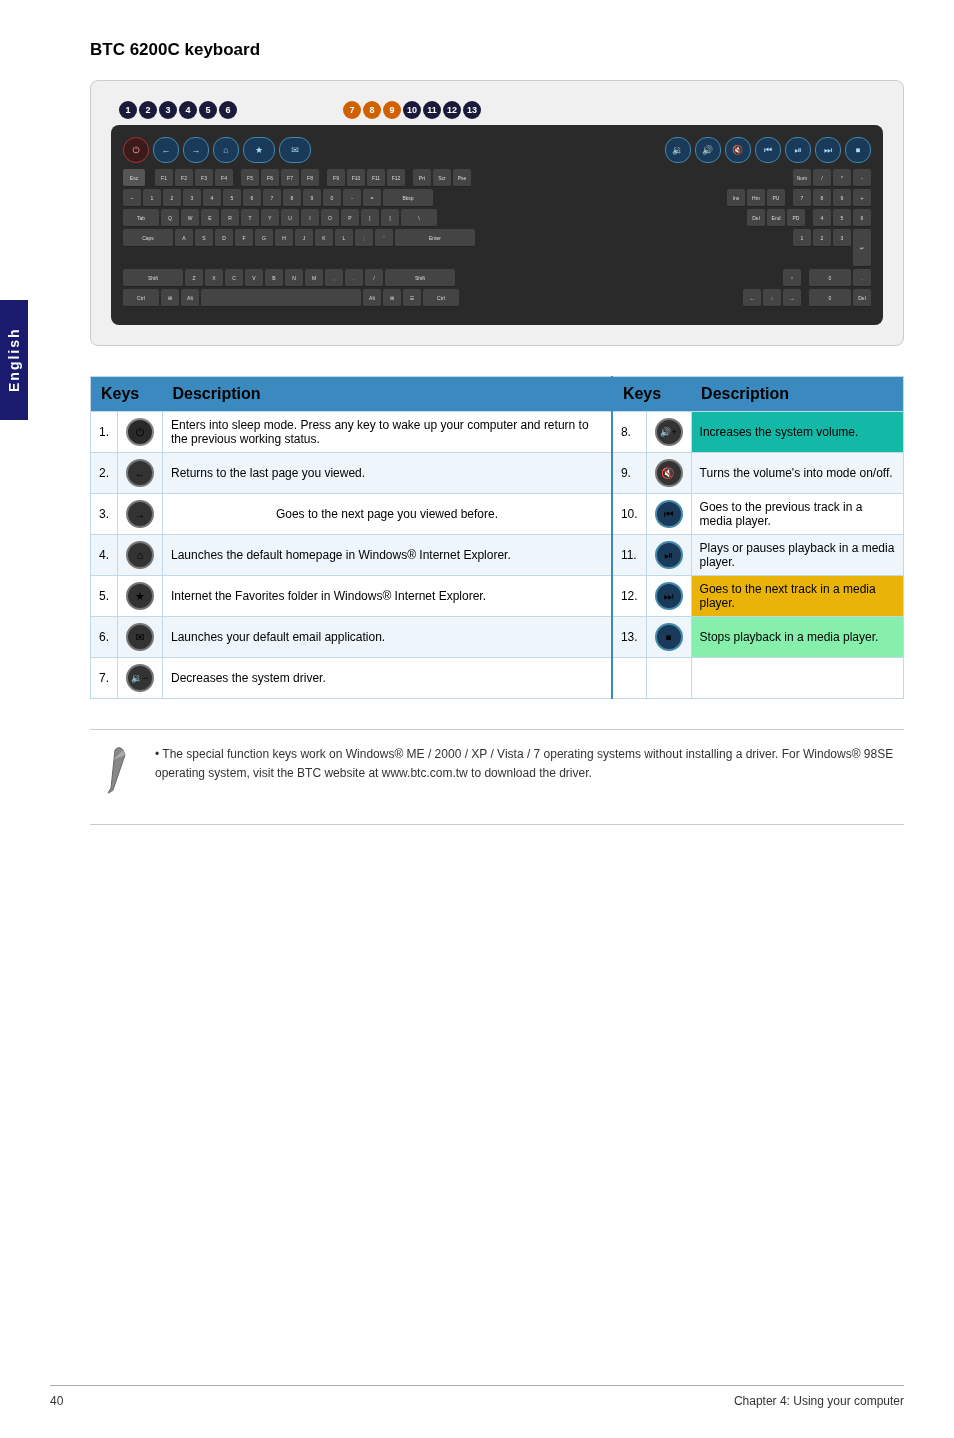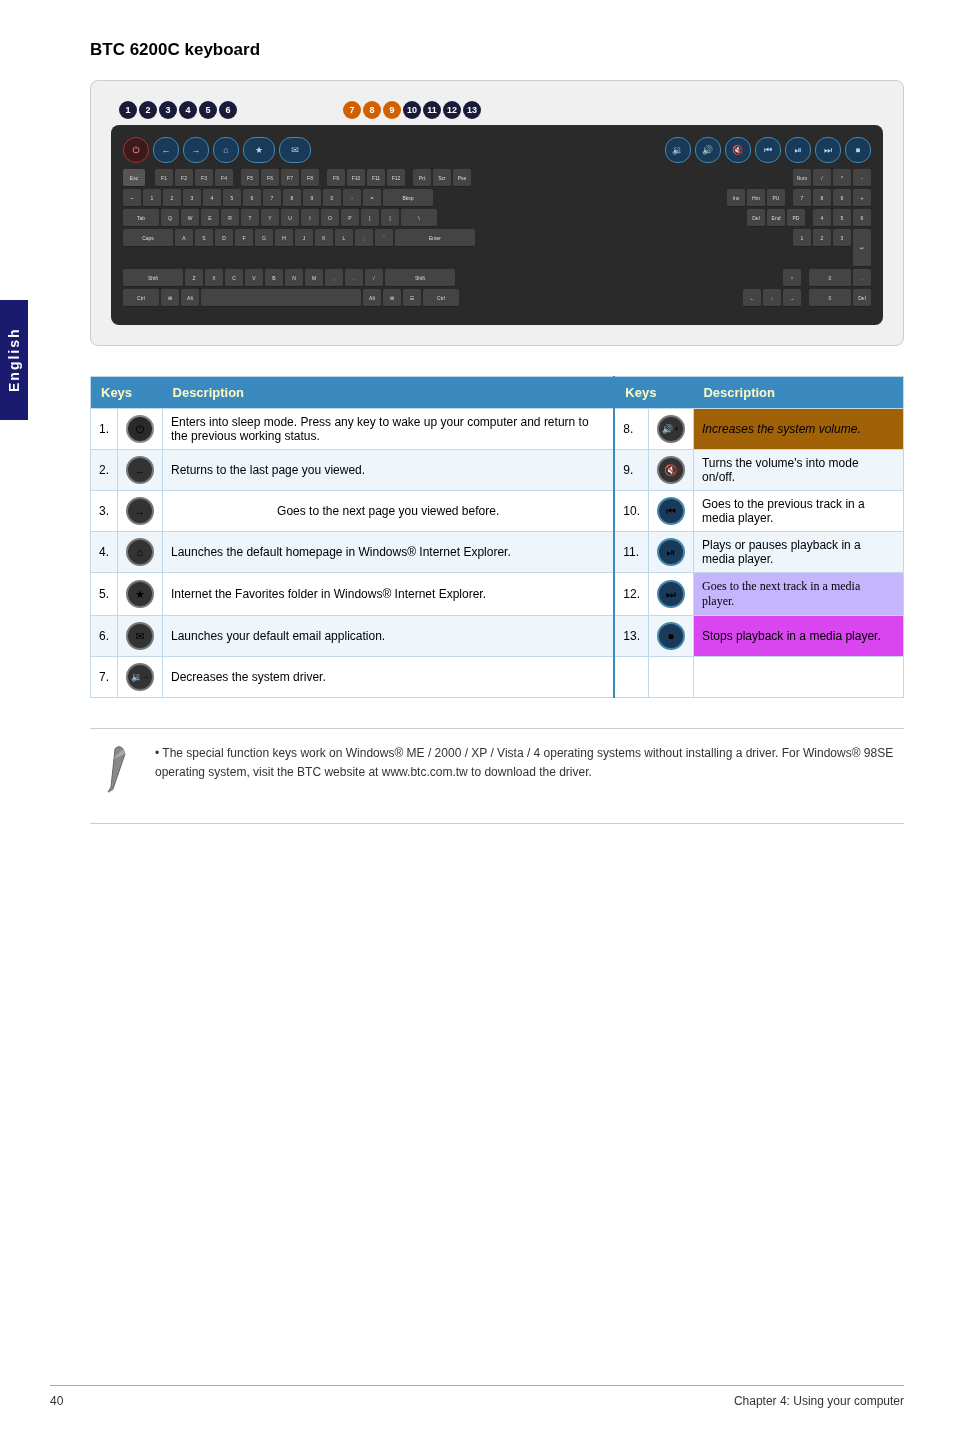--- a/index.html
+++ b/index.html
@@ -198,23 +198,23 @@
 
     .full-table {
       width: 100%;
       border-collapse: collapse;
       border: 1px solid #c0d8e8;
       margin-bottom: 30px;
     }
 
     .full-table th {
       background: #3a8ac0;
-      color: #fef9c3;
+      color: #000000;
       padding: 8px 10px;
-      font-size: 13px;
+      font-size: 16px;
       font-weight: bold;
       text-align: left;
     }
 
     .full-table td {
       padding: 6px 8px;
       border: 1px solid #c0d8e8;
       font-size: 12px;
       vertical-align: middle;
     }
@@ -433,21 +433,21 @@
         <th class="col-desc2">Description</th>
       </tr>
     </thead>
     <tbody id="table-body">
     <tr>
       <td style="background:#fff;width:24px;">1.</td>
       <td style="background:#fff;width:38px;text-align:center;"><div style="width:28px;height:28px;border-radius:50%;display:inline-flex;align-items:center;justify-content:center;font-size:11px;background:#2a2a2a;border:2px solid #888;">⏻</div></td>
       <td style="background:#fff;">Enters into sleep mode. Press any key to wake up your computer and return to the previous working status.</td>
       <td style="background:#fff;width:24px;border-left:2px solid #3a8ac0;">8.</td>
       <td style="background:#fff;width:38px;text-align:center;"><div style="width:28px;height:28px;border-radius:50%;display:inline-flex;align-items:center;justify-content:center;font-size:11px;background:#333;border:2px solid #777;font-size:9px;">🔊+</div></td>
-      <td style="background:#a16207;font-style:italic;">Increases the system volume.</td>
+      <td style="background:#14b8a6;">Increases the system volume.</td>
     </tr>
         <tr>
       <td style="background:#eef5fb;width:24px;">2.</td>
       <td style="background:#eef5fb;width:38px;text-align:center;"><div style="width:28px;height:28px;border-radius:50%;display:inline-flex;align-items:center;justify-content:center;font-size:11px;background:#333;border:2px solid #777;">←</div></td>
       <td style="background:#eef5fb;">Returns to the last page you viewed.</td>
       <td style="background:#eef5fb;width:24px;border-left:2px solid #3a8ac0;">9.</td>
       <td style="background:#eef5fb;width:38px;text-align:center;"><div style="width:28px;height:28px;border-radius:50%;display:inline-flex;align-items:center;justify-content:center;font-size:11px;background:#333;border:2px solid #777;">🔇</div></td>
       <td style="background:#eef5fb;">Turns the volume's into mode on/off.</td>
     </tr>
         <tr>
@@ -465,29 +465,29 @@
       <td style="background:#eef5fb;width:24px;border-left:2px solid #3a8ac0;">11.</td>
       <td style="background:#eef5fb;width:38px;text-align:center;"><div style="width:28px;height:28px;border-radius:50%;display:inline-flex;align-items:center;justify-content:center;font-size:11px;background:#1a3a5a;border:2px solid #4488aa;">⏯</div></td>
       <td style="background:#eef5fb;">Plays or pauses playback in a media player.</td>
     </tr>
         <tr>
       <td style="background:#fff;width:24px;">5.</td>
       <td style="background:#fff;width:38px;text-align:center;"><div style="width:28px;height:28px;border-radius:50%;display:inline-flex;align-items:center;justify-content:center;font-size:11px;background:#333;border:2px solid #777;">★</div></td>
       <td style="background:#fff;">Internet the Favorites folder in Windows® Internet Explorer.</td>
       <td style="background:#fff;width:24px;border-left:2px solid #3a8ac0;">12.</td>
       <td style="background:#fff;width:38px;text-align:center;"><div style="width:28px;height:28px;border-radius:50%;display:inline-flex;align-items:center;justify-content:center;font-size:11px;background:#1a3a5a;border:2px solid #4488aa;">⏭</div></td>
-      <td style="background:#c4b5fd;font-family:Liberation Serif, serif;">Goes to the next track in a media player.</td>
+      <td style="background:#eab308;">Goes to the next track in a media player.</td>
     </tr>
         <tr>
       <td style="background:#eef5fb;width:24px;">6.</td>
       <td style="background:#eef5fb;width:38px;text-align:center;"><div style="width:28px;height:28px;border-radius:50%;display:inline-flex;align-items:center;justify-content:center;font-size:11px;background:#333;border:2px solid #777;">✉</div></td>
       <td style="background:#eef5fb;">Launches your default email application.</td>
       <td style="background:#eef5fb;width:24px;border-left:2px solid #3a8ac0;">13.</td>
       <td style="background:#eef5fb;width:38px;text-align:center;"><div style="width:28px;height:28px;border-radius:50%;display:inline-flex;align-items:center;justify-content:center;font-size:11px;background:#1a3a5a;border:2px solid #4488aa;">⏹</div></td>
-      <td style="background:#d946ef;">Stops playback in a media player.</td>
+      <td style="background:#86efac;">Stops playback in a media player.</td>
     </tr>
         <tr>
       <td style="background:#fff;width:24px;">7.</td>
       <td style="background:#fff;width:38px;text-align:center;"><div style="width:28px;height:28px;border-radius:50%;display:inline-flex;align-items:center;justify-content:center;font-size:11px;background:#333;border:2px solid #777;font-size:9px;">🔉−</div></td>
       <td style="background:#fff;">Decreases the system driver.</td>
       <td style="background:#fff;width:24px;border-left:2px solid #3a8ac0;"></td>
       <td style="background:#fff;width:38px;text-align:center;"></td>
       <td style="background:#fff;"></td>
     </tr>
       </tbody>
@@ -497,21 +497,21 @@
     <div class="note-icon">
       
       <svg width="45" height="55" viewBox="0 0 45 55">
         <path d="M22 5 C24 2, 28 2, 30 5 L32 10 L20 45 L15 48 L18 43 Z" fill="#888" stroke="#666" stroke-width="1"></path>
         <path d="M30 5 L32 10 L20 15 Z" fill="#aaa"></path>
         <line x1="15" y1="48" x2="20" y2="45" stroke="#888" stroke-width="1.5"></line>
       </svg>
     </div>
     <div class="note-content">
       <p>
-        • <span>The special function keys work on Windows® ME / 2000 / XP / Vista / 4 operating systems without installing a driver. For Windows® 98SE operating system, visit the BTC website at www.btc.com.tw to download the driver.</span>
+        • <span>The special function keys work on Windows® ME / 2000 / XP / Vista / 7 operating systems without installing a driver. For Windows® 98SE operating system, visit the BTC website at www.btc.com.tw to download the driver.</span>
       </p>
     </div>
   </div>
 </div>
 
 <div class="page-footer">
   <span>40</span>
   <span>Chapter 4: Using your computer</span>
 </div>
 

